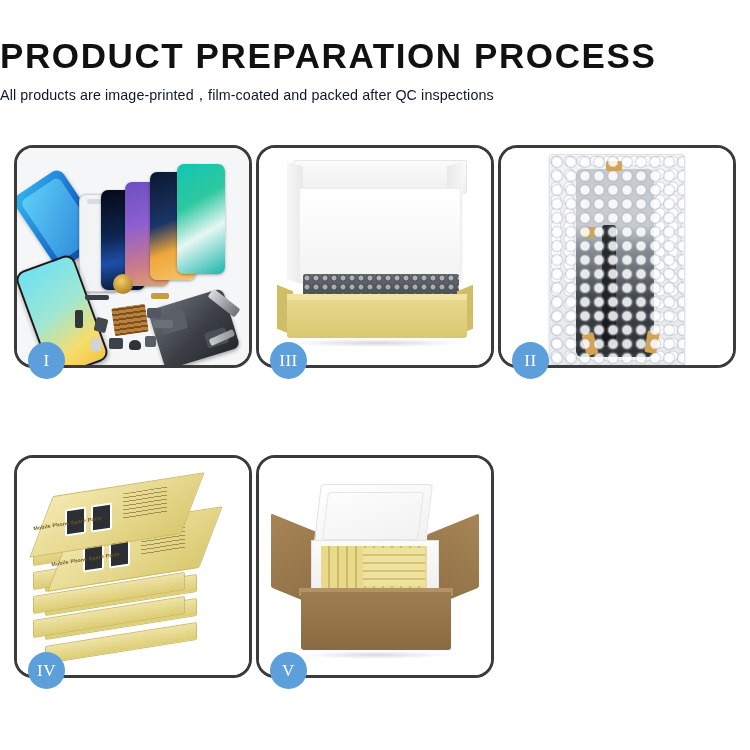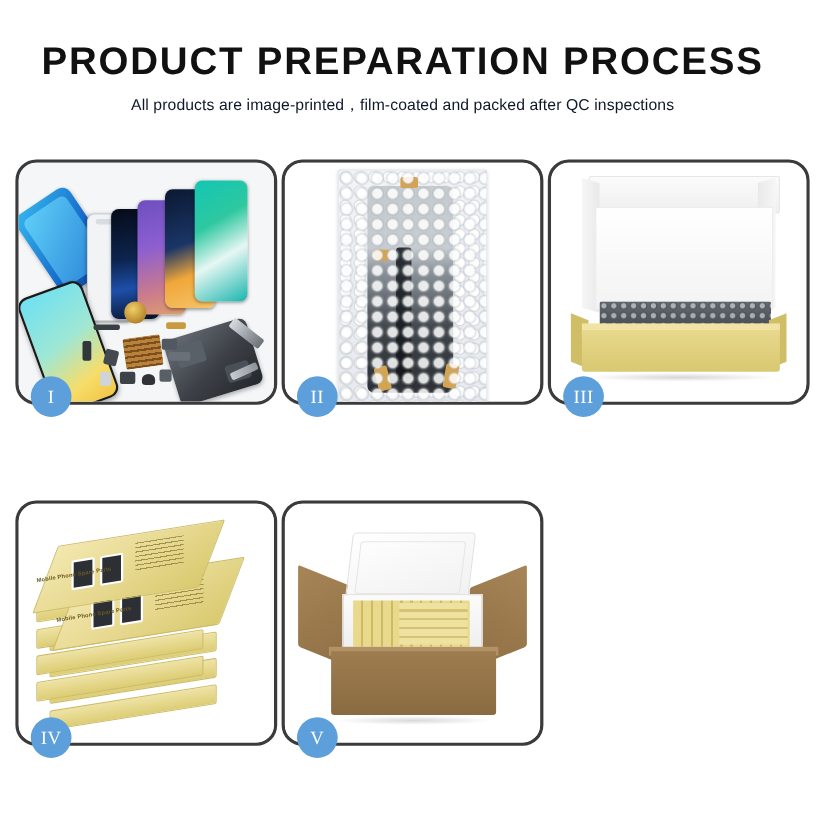--- a/index.html
+++ b/index.html
@@ -12,21 +12,21 @@
     height: 750px;
     font-family: "Liberation Sans", sans-serif;
     overflow: hidden;
     position: relative;
   }
 
   
   .header {
     width: 732px;
     padding-top: 38px;
-    text-align: center;
+    text-align: left;
   }
   .page-title {
     font-family: "Liberation Sans", sans-serif;
     font-size: 35px;
     font-weight: 700;
     letter-spacing: 1.6px;
     color: #111111;
     line-height: 1.05;
     margin: 0;
     white-space: nowrap;
@@ -416,51 +416,51 @@
       <div class="sp sp8"></div>
       <div class="sp sp9"></div>
       <div class="sp sp10"></div>
       <div class="screwdriver"></div>
       <div class="tweez"></div>
     </div>
     <div class="badge">I</div>
   </div>
 
   <div class="panel">
-    <div class="panel-clip p2">
-      <div class="bag">
-        <div class="bag-screen"></div>
-        <div class="bag-flex"></div>
-        <div class="bag-tape bt1"></div>
-        <div class="bag-tape bt2"></div>
-        <div class="bag-tape bt3"></div>
-        <div class="bag-tape bt4"></div>
-        <div class="bag-overlay"></div>
-      </div>
-    </div>
-    <div class="badge">II</div>
-  </div>
-
-  <div class="panel">
     <div class="panel-clip p3">
       <div class="p3-lidback"></div>
       <div class="p3-lidL"></div>
       <div class="p3-lidR"></div>
       <div class="p3-inner"></div>
       <div class="p3-bubble"></div>
       <div class="p3-sideL"></div>
       <div class="p3-sideR"></div>
       <div class="p3-frontTop"></div>
       <div class="p3-front"></div>
       <div class="p3-shadow"></div>
     </div>
     <div class="badge">III</div>
   </div>
 
   <div class="panel">
+    <div class="panel-clip p2">
+      <div class="bag">
+        <div class="bag-screen"></div>
+        <div class="bag-flex"></div>
+        <div class="bag-tape bt1"></div>
+        <div class="bag-tape bt2"></div>
+        <div class="bag-tape bt3"></div>
+        <div class="bag-tape bt4"></div>
+        <div class="bag-overlay"></div>
+      </div>
+    </div>
+    <div class="badge">II</div>
+  </div>
+
+  <div class="panel">
     <div class="panel-clip p4">
 
       <div class="stackbox" style="left:28px; top:176px;"></div>
       <div class="stackbox" style="left:28px; top:152px;"></div>
       <div class="stackbox" style="left:28px; top:128px;"></div>
       <div class="stackbox" style="left:28px; top:104px;"></div>
       <div class="stackbox" style="left:16px; top:150px;"></div>
       <div class="stackbox" style="left:16px; top:126px;"></div>
       <div class="stackbox" style="left:16px; top:102px;"></div>
       <div class="stackbox" style="left:16px; top:78px;"></div>

